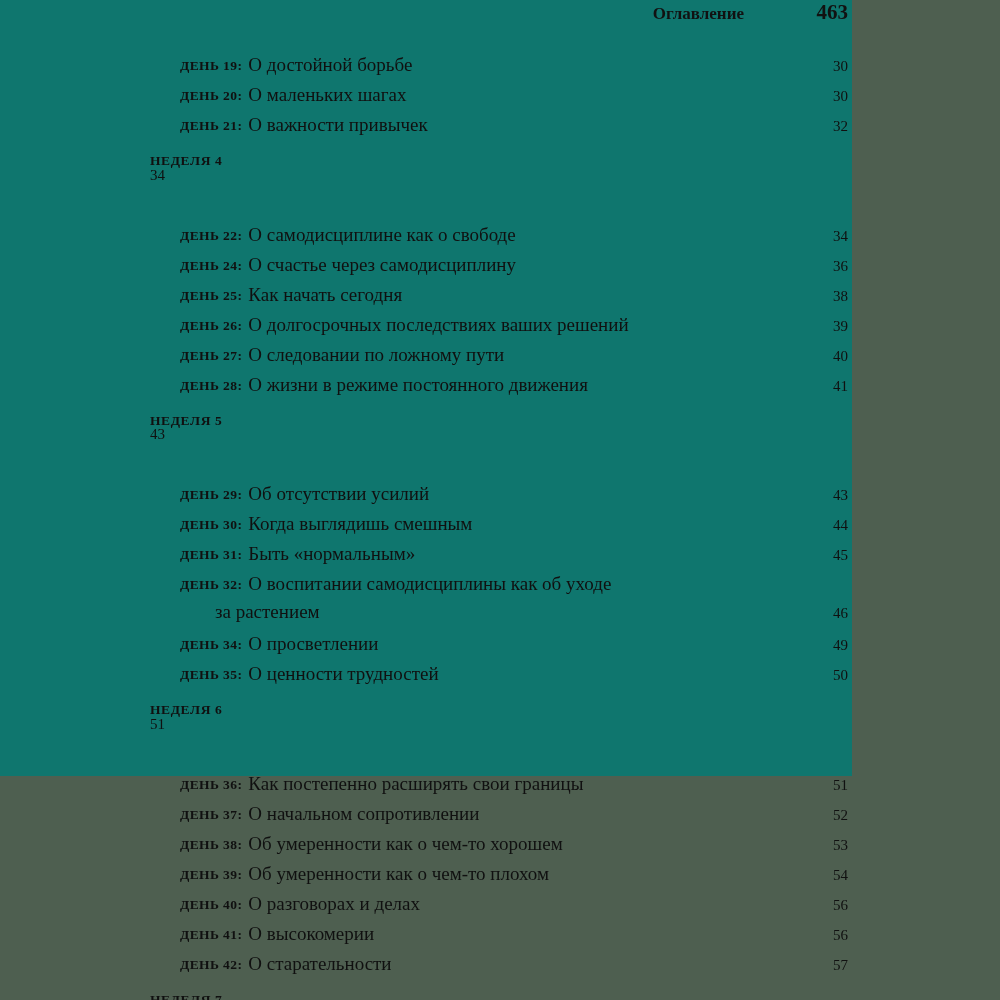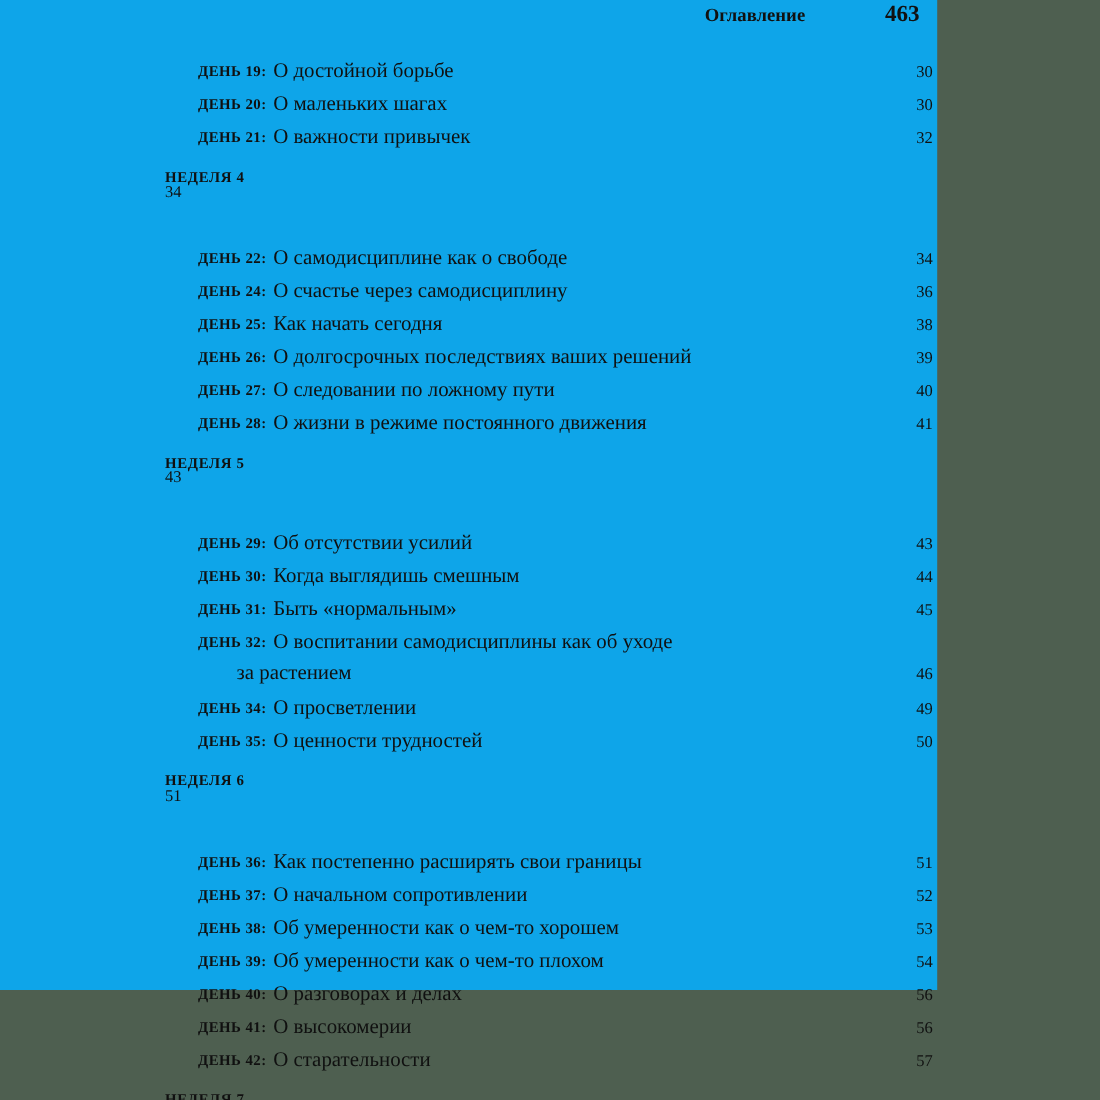--- a/index.html
+++ b/index.html
@@ -11,22 +11,22 @@
     height: 1000px;
     background: #4e5f50;
     font-family: "Liberation Serif", serif;
     overflow: hidden;
   }
   .page {
     position: absolute;
     left: 0;
     top: 0;
     width: 852px;
-    height: 900px;
-    background: #0ea5e9;
+    height: 776px;
+    background: #0f766e;
     text-decoration: underline;
   }
   .content {
     position: absolute;
     left: 150px;
     top: 0;
     width: 702px;
     height: 1000px;
   }
   .header {
@@ -41,21 +41,21 @@
     font-size: 17px;
     color: #111;
     margin-right: 60px;
   }
   .header-page {
     font-weight: bold;
     font-size: 21px;
     color: #111;
     width: 44px;
     text-align: right;
-    padding-right: 16px;
+    padding-right: 4px;
   }
   .toc {
     margin-top: 18px;
   }
   .row {
     display: flex;
     align-items: baseline;
     font-size: 19px;
     color: #101010;
     line-height: 1.0;

